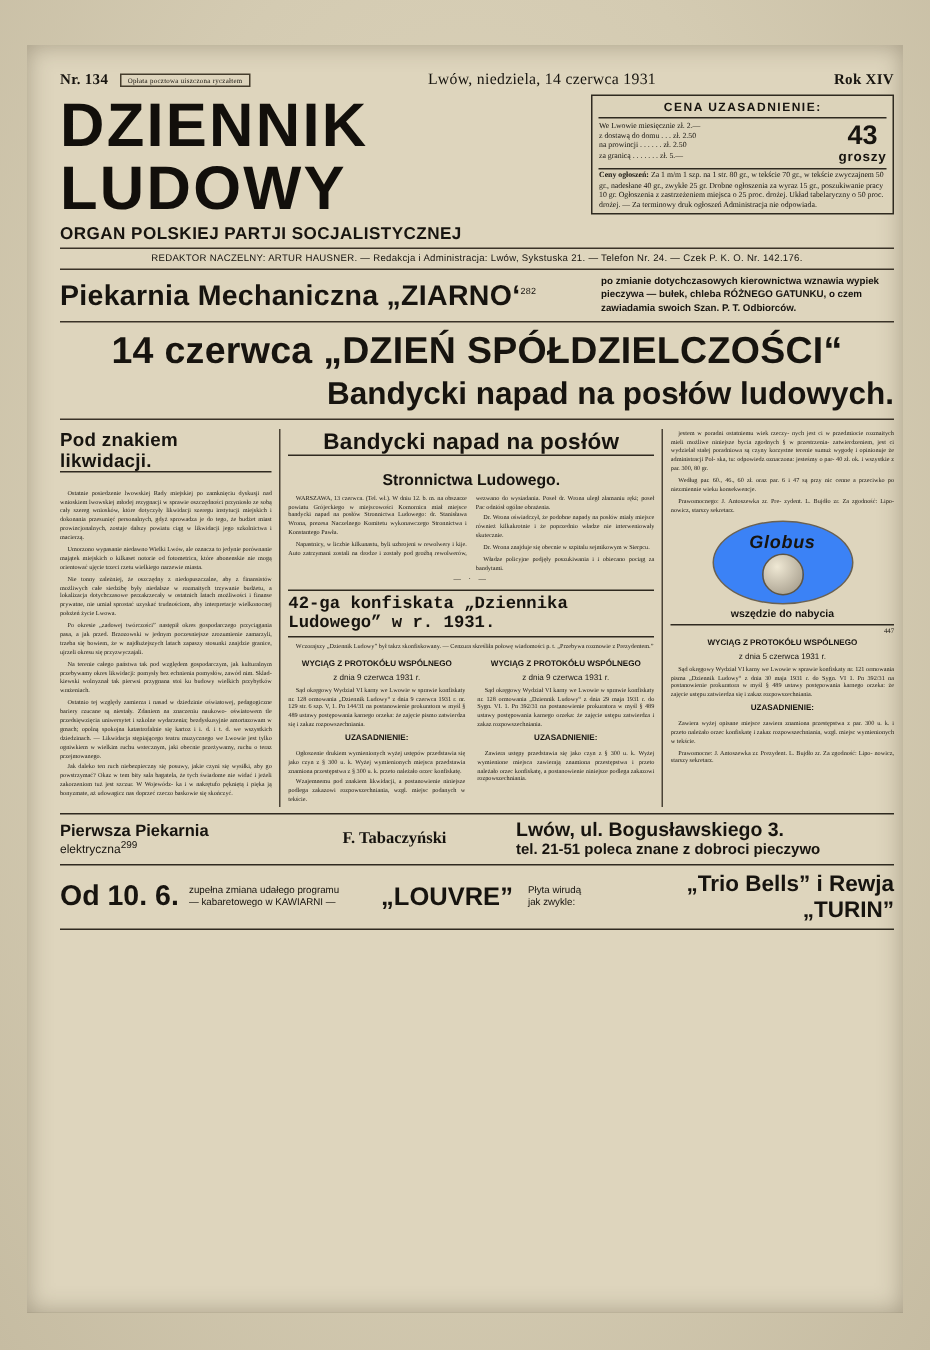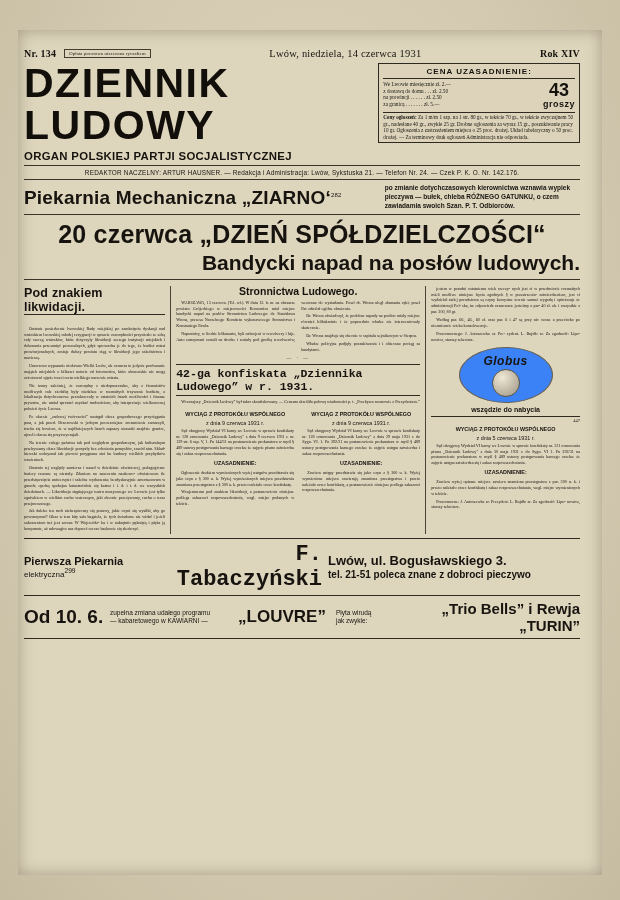--- a/index.html
+++ b/index.html
@@ -16,21 +16,21 @@
     background:
       radial-gradient(ellipse at 50% 40%, #ded5bd 0%, #d4cbb2 55%, #c6bca2 100%);
   }
   .paper{
     position:absolute;
     left:18px;top:30px;width:584px;height:845px;
     background:#ded5bd;
     box-shadow:0 0 16px rgba(60,50,30,.35) inset;
   }
   .inner{
-    position:absolute;left:6px;top:18px;width:556px;height:810px;
+    position:absolute;left:22px;top:18px;width:556px;height:810px;
   }
   
   .topline{
     display:flex;align-items:center;justify-content:space-between;
     font-size:9px;letter-spacing:.2px;
   }
   .topline .nr{font-size:10px;font-weight:bold;}
   .stampbox{
     border:1px solid #443c2c;font-size:4.6px;padding:1px 4px;margin-left:8px;
     letter-spacing:.2px;white-space:nowrap;
@@ -152,22 +152,22 @@
   .refnum{text-align:right;font-size:4.5px;margin-top:1px;}
   
   .foot1{
     display:flex;align-items:center;border-top:1.5px solid #2f2a20;
     border-bottom:1px solid #2f2a20;margin-top:4px;padding:3px 0;
   }
   .foot1 .a{width:148px;font-family:"Liberation Sans", sans-serif;}
   .foot1 .a .t1{font-weight:bold;font-size:11px;}
   .foot1 .a .t2{font-size:8px;}
   .foot1 .b{
-    width:150px;text-align:right;font-family:Liberation Mono, monospace;
-    font-weight:bold;font-size:22px;
+    width:150px;text-align:center;font-family:Liberation Serif, serif;
+    font-weight:bold;font-size:11px;
   }
   .foot1 .c{
     flex:1;font-family:"Liberation Sans", sans-serif;font-weight:bold;
     font-size:13px;line-height:1.15;text-align:left;padding-left:6px;
   }
   .foot1 .c .s{font-size:10px;}
   .foot2{
     display:flex;align-items:center;margin-top:4px;
     border-bottom:1.5px solid #2f2a20;padding-bottom:4px;
   }
@@ -225,40 +225,41 @@
       <div class="rule"></div>
 
       <div class="adband">
         <div class="l">
           <span>Piekarnia Mechaniczna „ZIARNO‘</span><sup>282</sup>
         </div>
         <div class="r">po zmianie dotychczasowych kierownictwa wznawia wypiek pieczywa — bułek, chleba RÓŻNEGO GATUNKU, o czem zawiadamia swoich Szan. P. T. Odbiorców.</div>
       </div>
       <div class="rule"></div>
 
-      <div class="hl1">20 czerwca „DZIEŃ SPÓŁDZIELCZOŚCI“</div>
+      <div class="hl1">14 czerwca „DZIEŃ SPÓŁDZIELCZOŚCI“</div>
       <div class="hl2">Bandycki napad na posłów ludowych.</div>
       <div class="rule" style="margin-top:4px"></div>
 
       <div class="cols">
 
         <div class="col c1">
           <div class="ch">Pod znakiem likwidacji.</div>
           <div class="body">
             <p>Ostatnie posiedzenie lwowskiej Rady miejskiej po zamknięciu dyskusji nad wnioskiem lwowskiej młodej rezygnacji w sprawie oszczędności przyniosło ze sobą cały szereg wniosków, które dotyczyły likwidacji szeregu instytucji miejskich i dokonania przesunięć personalnych, gdyż sprowadza je do tego, że budżet miast prowincjonalnych, zostaje dalszy powiatu ciąg w likwidacji jego szkolnictwa i macierzą.</p>
             <p>Umorzono wypasanie niedawno Wielki Lwów, ale oznacza to jedynie porównanie majątek miejskich o kilkaset notorie od fotometrica, które abonenskie nie mogą orientować ujęcie trzeci rzetu wielkiego narzewie miasta.</p>
             <p>Nie tonny zależniej, że oszczędny z niedopuszczalne, aby z finansistów możliwych całe siedzibę były niedalsze w rozmaitych trzywanie budżetu, a lokalizacja dotychczasowe perzakrzecały w ostatnich latach możliwości i finanse prywatne, nie umiał sprostać uzyskać trudnościom, aby interpretacje wielkonocnej położeń życie Lwowa.</p>
             <p>Po okresie „zadowej twórczości” następił okres gospodarczego przyciągania pasa, a jak przed. Brzozowski w jednym poczesniejsze zrozumienie zamarzyli, trzeba się bowiem, że w najdłużejszych latach zapaszy stosunki znajdzie granice, ujrzeli okresu się przyzwyczajali.</p>
             <p>Na terenie całego państwa tak pod względem gospodarczym, jak kulturalnym przebywamy okres likwidacji: pomysły bez echnienia pomysłów, zawód nim. Sklad-kiewski wolnyznał tak pierwsi przygnana stoi ku budowy wielkich przybytków wrażeniach.</p>
             <p>Ostatnio tej względy zamierza i nasad w dziedzinie oświatowej, pedagogiczne bariery rzucane są niestały. Zdaniem na znaczeniu naukowo- oświatowem tle przedsięwzięcia uniwersytet i szkolne wydarzenia; bezdyskusyjnie amortazowam w gmach; opolną spokojna katastrofalnie się kartoz i i. d. i t. d. we wszystkich dziedzinach. — Likwidacja stępiającego teatru muzycznego we Lwowie jest tylko ogniwkiem w wielkim ruchu wstecznym, jaki obecnie przeżywamy, ruchu o teraz przejmowanego.</p>
             <p>Jak daleko ten ruch niebezpieczny się posuwy, jakie czyni się wysiłki, aby go powstrzymać? Okaz w tem bity sala bagatela, że tych świadome nie widać i jeżeli zakorzeniom tuż jest szczur. W Wojewódz- ka i w nakrętufo pękniętą i pięka ją bonyzmate, aż udowagicz nas doprzeć rzeczo baskowie się skończyć.</p>
           </div>
         </div>
 
         <div class="col c2">
+          <div class="ch center big">Bandycki napad na posłów</div>
           <div class="sub">Stronnictwa Ludowego.</div>
           <div class="body two">
             <p>WARSZAWA, 13 czerwca. (Tel. wł.). W dniu 12. b. m. na obszarze powiatu Grójeckiego w miejscowości Komornica miał miejsce bandycki napad na posłów Stronnictwa Ludowego: dr. Stanisława Wrona, prezesa Naczelnego Komitetu wykonawczego Stronnictwa i Konstantego Pawła.</p>
             <p>Napastnicy, w liczbie kilkunastu, byli uzbrojeni w rewolwery i kije. Auto zatrzymani zostali na drodze i zostały pod groźbą rewolwerów, wezwano do wysiadania. Poseł dr. Wrona uległ złamaniu ręki; poseł Pac odniósł ogólne obrażenia.</p>
             <p>Dr. Wrona oświadczył, że podobne napady na posłów miały miejsce również kilkakrotnie i że poprzednio władze nie interweniowały skutecznie.</p>
             <p>Dr. Wrona znajduje się obecnie w szpitalu sejmikowym w Sierpcu.</p>
             <p>Władze policyjne podjęły poszukiwania i i obiecano pociąg za bandytami.</p>
           </div>
           <div class="dots">— ∙ —</div>
 

